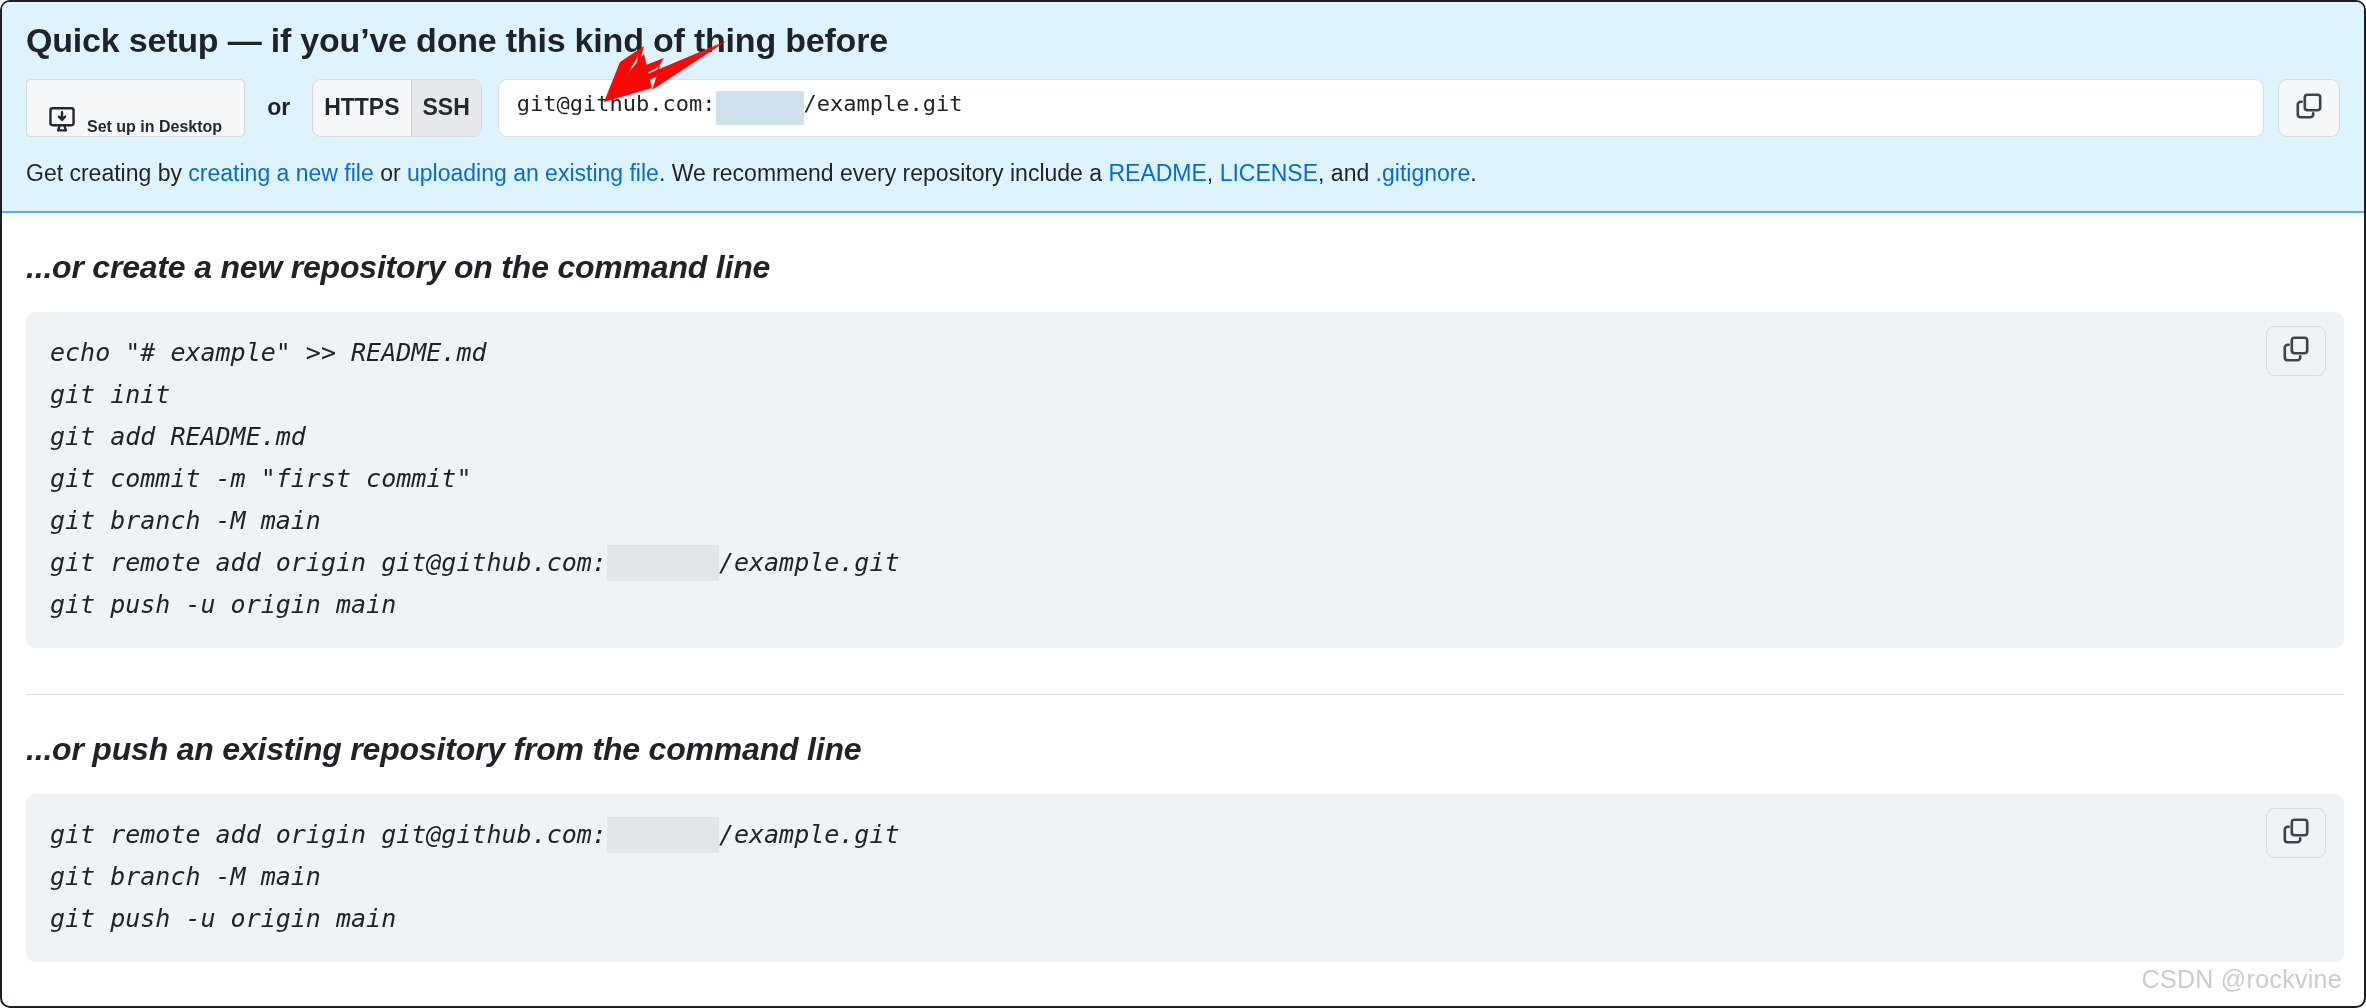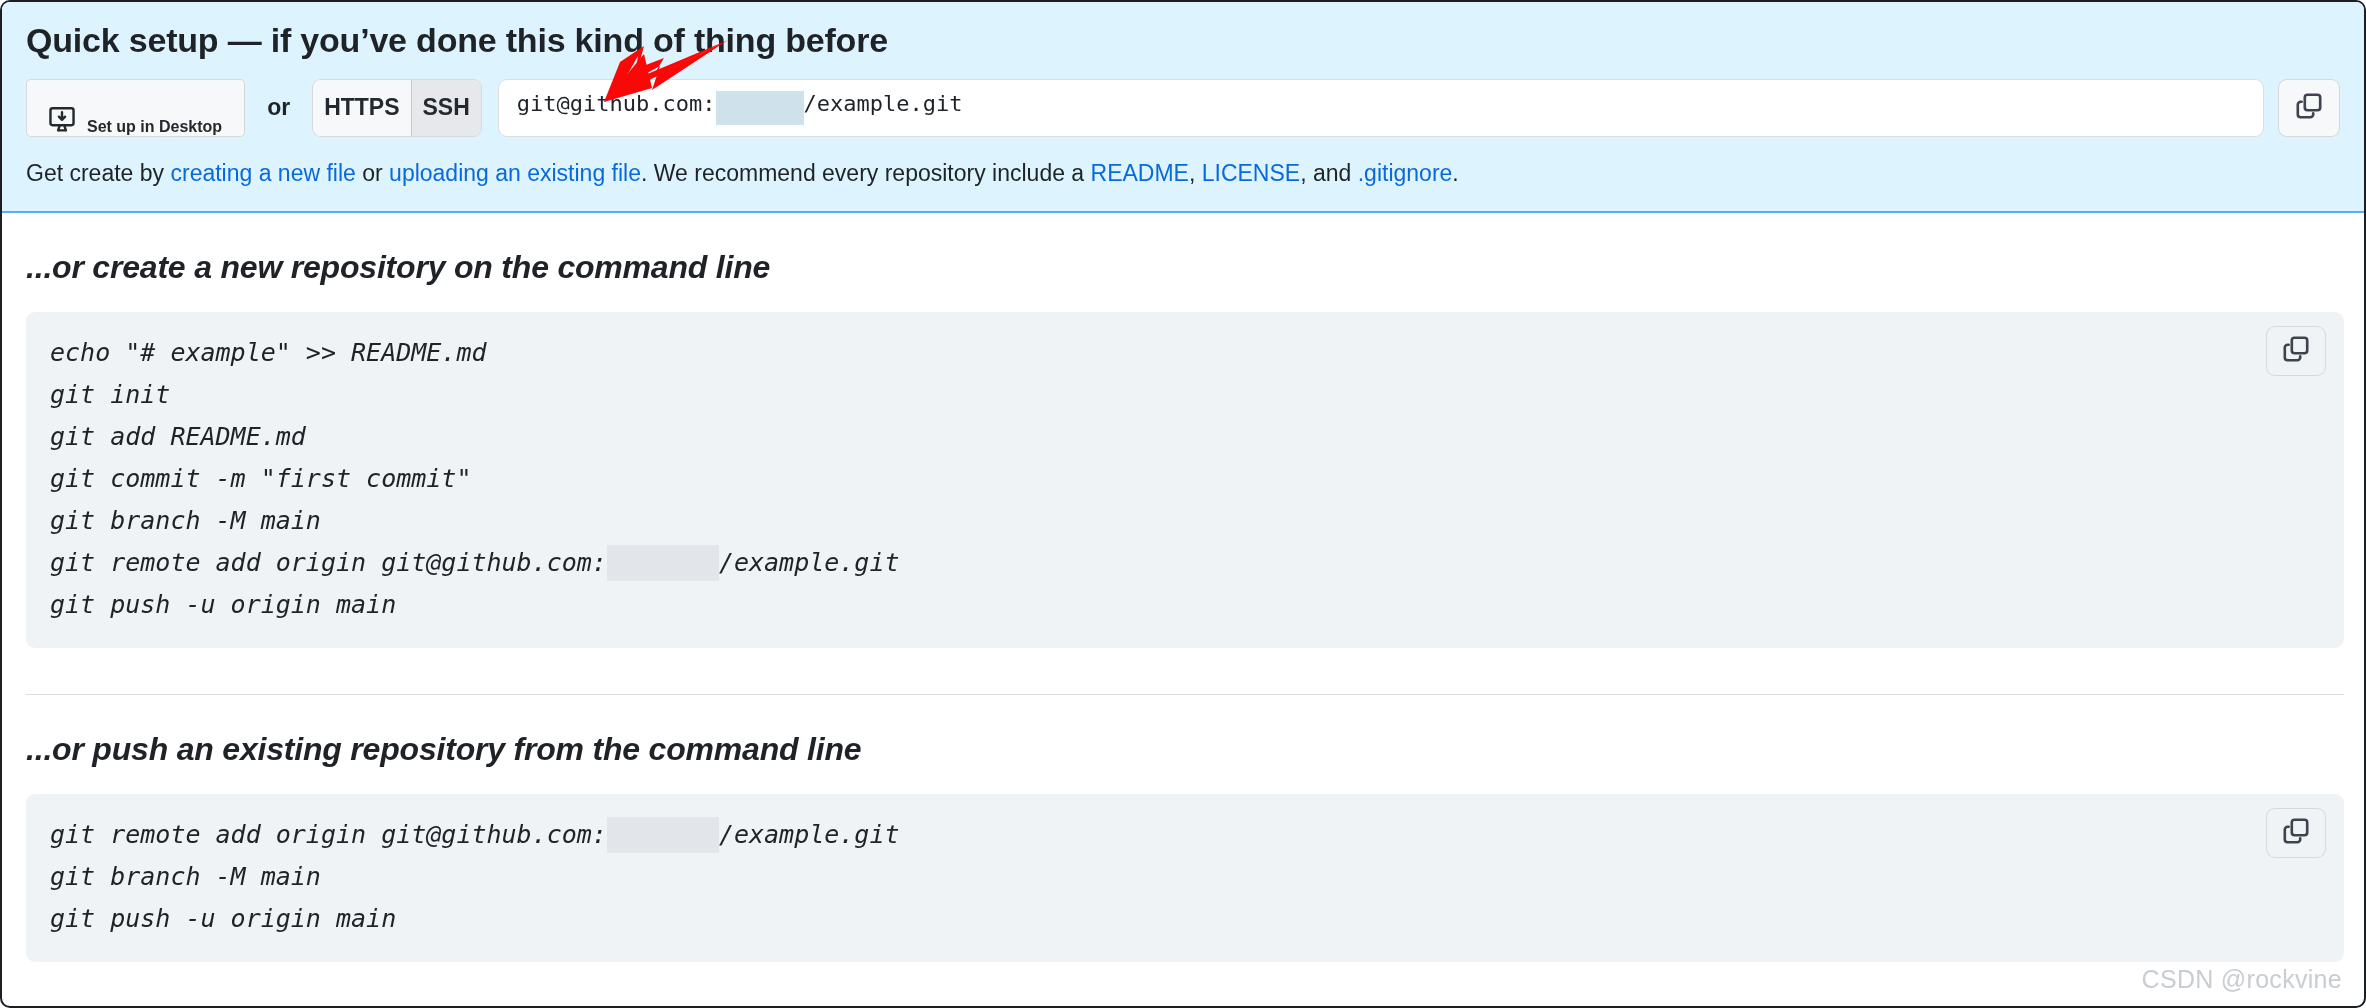--- a/index.html
+++ b/index.html
@@ -282,21 +282,21 @@
           <svg width="28" height="28" viewBox="0 0 16 16" fill="none">
             <rect x="5.6" y="1.6" width="8.8" height="8.8" rx="1.6" stroke="#3d444d" stroke-width="1.5" fill="none"></rect>
             <path d="M10.4 12.2v0.6a1.6 1.6 0 0 1-1.6 1.6H3.2a1.6 1.6 0 0 1-1.6-1.6V7.2a1.6 1.6 0 0 1 1.6-1.6h0.6" stroke="#3d444d" stroke-width="1.5" stroke-linecap="round" stroke-linejoin="round"></path>
           </svg>
         </span>
       </div>
 
     </div>
 
     <div class="get-started">
-      <span>Get create by </span><a>creating a new file</a><span> or </span><a>uploading an existing file</a><span>. We recommend every repository include a </span><a>README</a><span>, </span><a>LICENSE</a><span>, and </span><a>.gitignore</a><span>.</span>
+      <span>Get creating by </span><a>creating a new file</a><span> or </span><a>uploading an existing file</a><span>. We recommend every repository include a </span><a>README</a><span>, </span><a>LICENSE</a><span>, and </span><a>.gitignore</a><span>.</span>
     </div>
 
   </div>
 
   <div class="section">
 
     <div class="section-title">...or create a new repository on the command line</div>
 
     <div class="code-wrap">
 

